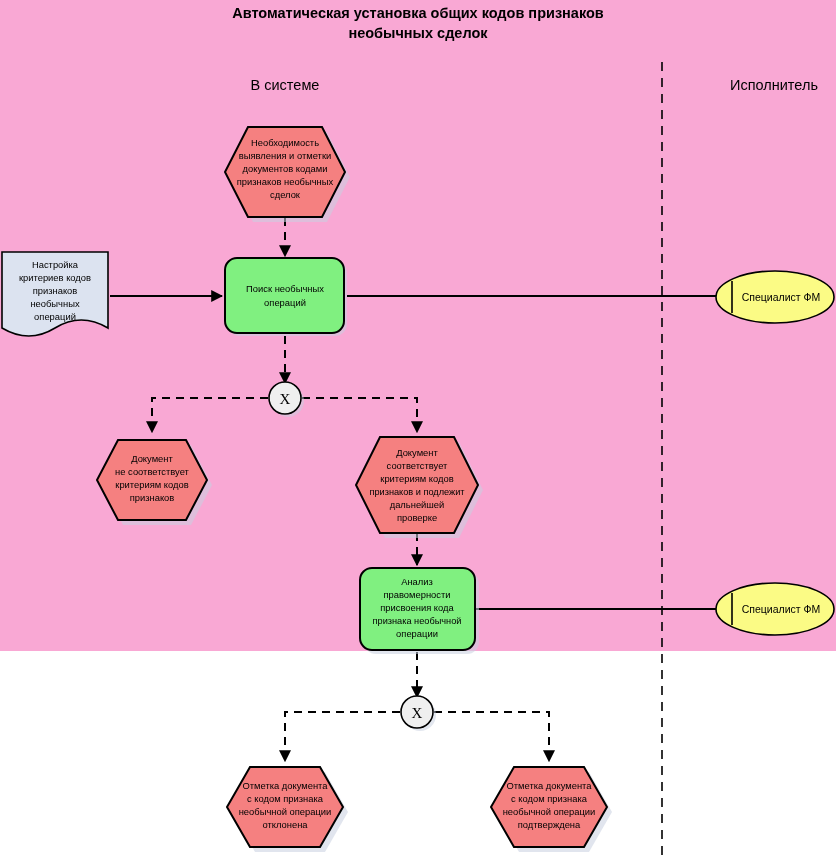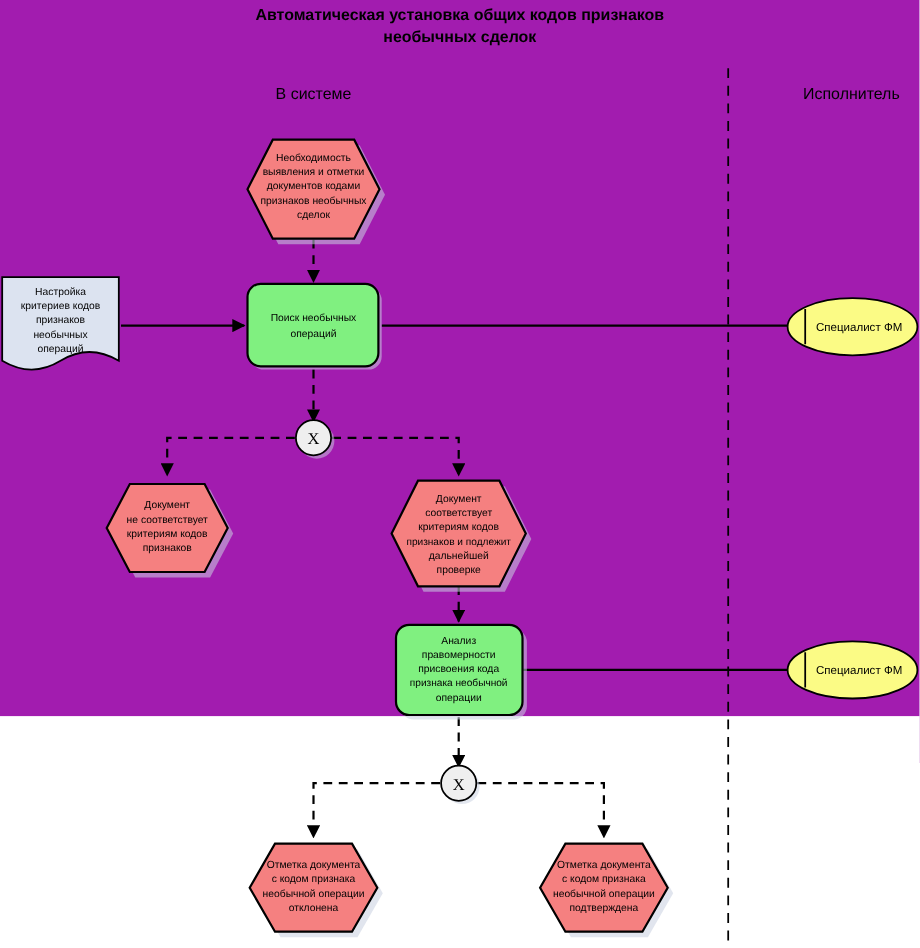--- a/index.html
+++ b/index.html
@@ -10,21 +10,21 @@
   body {
     font-family: "Liberation Sans", sans-serif;
     width: 836px;
     height: 862px;
     overflow: hidden;
   }
   #canvas {
     position: relative;
     width: 836px;
     height: 651px;
-    background: #a21caf;
+    background: #f9a8d4;
   }
   svg#diagram {
     position: absolute;
     left: 0;
     top: 0;
     width: 836px;
     height: 862px;
   }
   .title-text {
     font-size: 14.5px;

